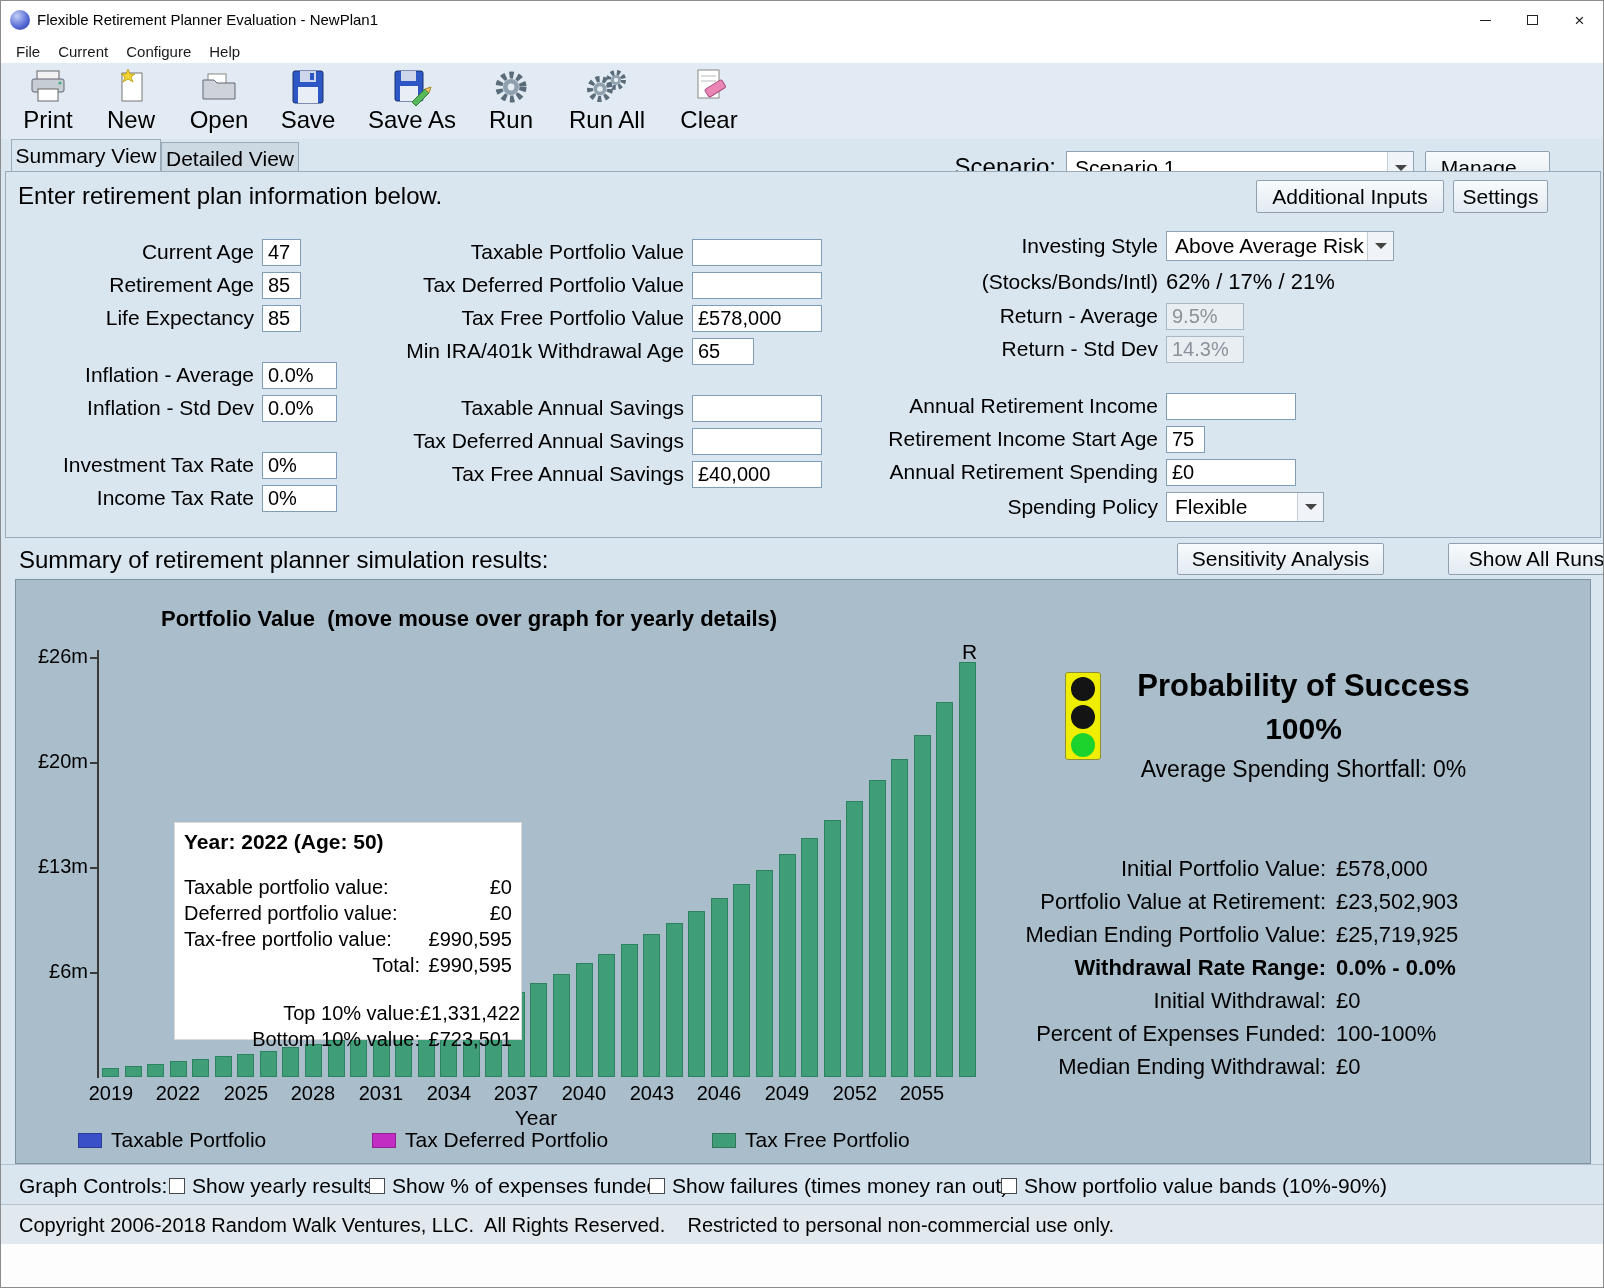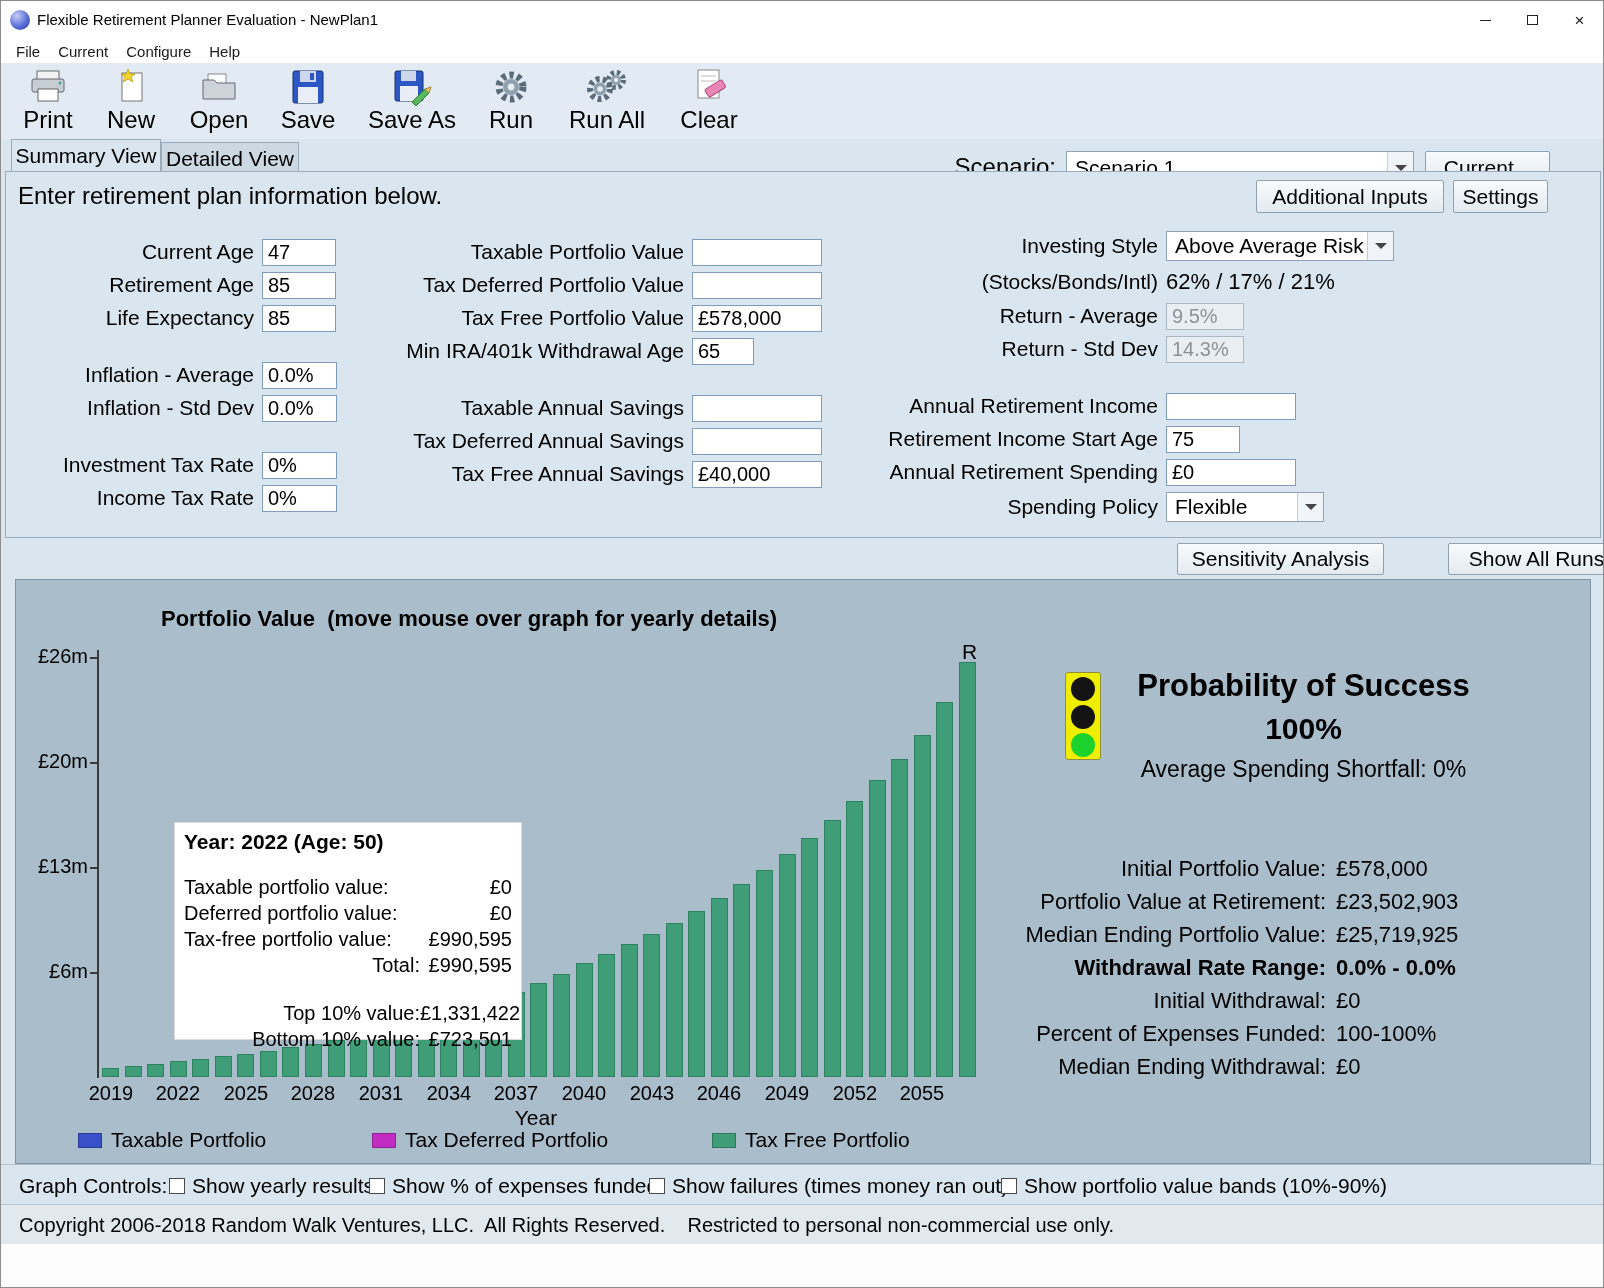--- a/index.html
+++ b/index.html
@@ -53,21 +53,21 @@
   .col-left { left:10px; top:66px; }
   .col-mid { left:390px; top:66px; }
   .col-right { left:800px; top:58px; }
   .frow { display:flex; align-items:center; height:28px; margin-bottom:5px; }
   .flabel { font-size:21px; color:#000; text-align:right; margin-right:8px; white-space:nowrap; }
   .col-left .flabel { width:238px; }
   .col-mid .flabel { width:288px; }
   .col-right .flabel { width:352px; }
   .vgap { height:24px; }
   .finput { height:27px; border:1px solid #7f9db9; background:#fff; font-family:"Liberation Sans", sans-serif; font-size:20px; padding:0 5px; color:#000; }
-  .w55 { width:74px; } .w62 { width:62px; } .w75 { width:75px; } .w78 { width:78px; } .w130 { width:130px; }
+  .w55 { width:39px; } .w62 { width:62px; } .w75 { width:75px; } .w78 { width:78px; } .w130 { width:130px; }
   .finput.disabled { background:#e9eef3; color:#8b9299; border-color:#aab8c4; }
   .static-value { font-size:22px; color:#000; }
   .combo-investing { width:228px; height:30px; }
   .combo-spending { width:158px; height:30px; }
 
   
   .results-header { position:absolute; left:0; top:537px; width:100%; height:41px; }
   .results-heading { position:absolute; left:18px; top:8px; font-size:24px; color:#000; }
   .btn-sensitivity { position:absolute; left:1176px; top:5px; width:207px; height:32px; }
   .btn-showall { position:absolute; left:1447px; top:5px; width:177px; height:32px; }
@@ -231,21 +231,21 @@
           </svg>
       </span>
       <span class="tool-label">Clear</span>
     </div>
 
     <span class="scenario-label">Scenario:</span>
     <div class="combo scenario-combo">
       <span class="combo-text">Scenario 1</span>
       <span class="combo-arrow"></span>
     </div>
-    <button class="btn manage-btn">Current...</button>
+    <button class="btn manage-btn">Manage...</button>
   </div>
 
   <div class="tabs">
     <div class="tab active">Summary View</div>
     <div class="tab inactive">Detailed View</div>
   </div>
 
   <div class="form-panel">
     <div class="form-heading">Enter retirement plan information below.</div>
     <button class="btn btn-additional">Additional Inputs</button>
@@ -353,20 +353,21 @@
         <span class="flabel">Spending Policy</span>
         <div class="combo combo-spending">
           <span class="combo-text">Flexible</span>
           <span class="combo-arrow"></span>
         </div>
       </div>
     </div>
   </div>
 
   <div class="results-header">
+    <div class="results-heading">Summary of retirement planner simulation results:</div>
     <button class="btn btn-sensitivity">Sensitivity Analysis</button>
     <button class="btn btn-showall">Show All Runs</button>
   </div>
 
   <div class="chart-panel">
     <div class="chart-title">Portfolio Value  (move mouse over graph for yearly details)</div>
     <div class="y-axis-line"></div>
     <div id="y-axis-ticks">
         <div class="ytick" style="top: 65px; text-align: right;">£26m</div>
         <div class="ymark" style="top: 77px;"></div>

